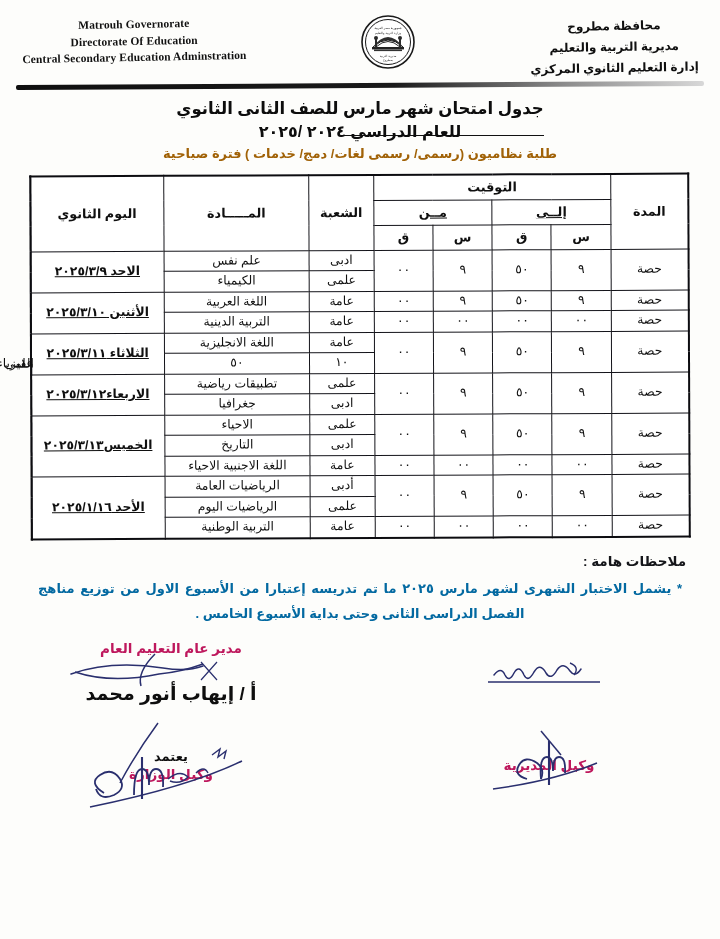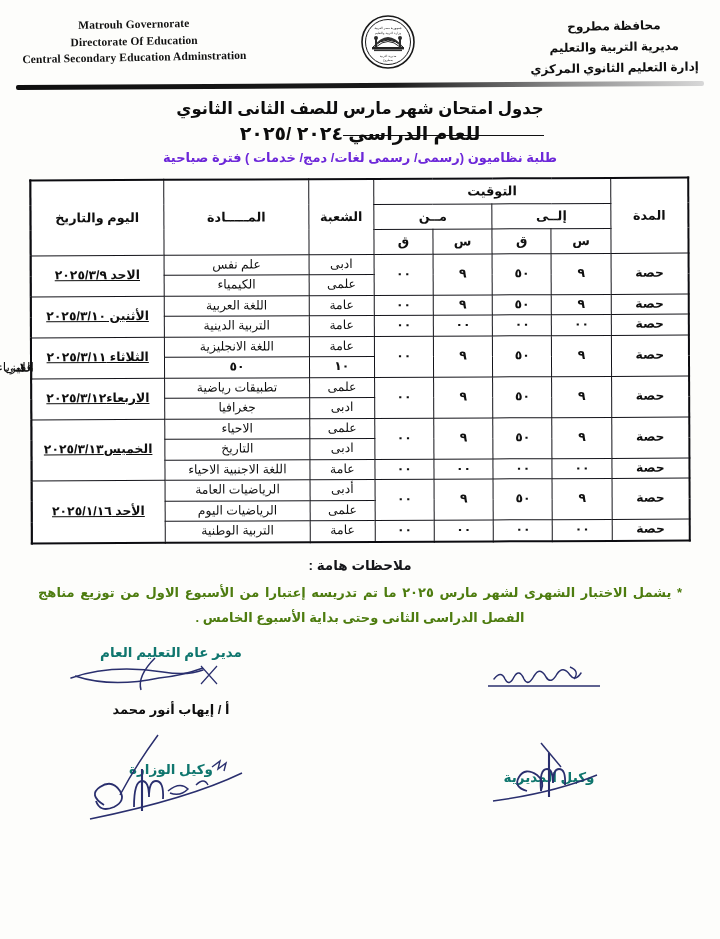--- a/index.html
+++ b/index.html
@@ -43,22 +43,22 @@
     transform: rotate(-.35deg);
   }
 
   
   .titles { text-align: center; margin-top: 11px; }
   .t1 {
     font-size: 16.5px; font-weight: bold; letter-spacing: .2px;
     color: #0d0d0d;
   }
   .t1 u { text-decoration: none; border-bottom: 1.6px solid #111; padding-bottom: 18px; }
-  .t2 { font-size: 19px; font-weight: bold; margin-top: 4px; color: #0d0d0d; }
-  .t3 { font-size: 13px; font-weight: bold; margin-top: 5px; color: #6d28d9; text-align: center; }
+  .t2 { font-size: 16px; font-weight: bold; margin-top: 4px; color: #0d0d0d; }
+  .t3 { font-size: 13px; font-weight: bold; margin-top: 5px; color: #a16207; text-align: center; }
 
   
   .table-wrap { margin: 13px 30px 0 30px; transform: rotate(-.25deg); }
   table.sched {
     width: 100%; border-collapse: collapse;
     table-layout: fixed;
     background: #fff;
   }
   table.sched th, table.sched td {
     border: 1.15px solid #14141a;
@@ -77,41 +77,41 @@
   table.sched { border: 2.2px solid #0c0c10; }
 
   .c-muda  { width: 12.6%; }
   .c-time  { width: 9.6%; }
   .c-shoba { width: 10.5%; }
   .c-mada  { width: 23.5%; }
   .c-date  { width: 21.6%; }
 
   .sub-head { font-size: 12.6px; font-weight: bold; }
   .tiny-head { font-size: 12.4px; font-weight: bold; }
-  .spread { letter-spacing: 3px; }
+  .spread { letter-spacing: 3px; text-decoration: underline; }
   .date-cell { font-weight: bold; font-size: 13px; text-decoration: underline; }
   .subject-cell { font-size: 12.6px; }
-  .num { font-size: 12.8px; letter-spacing: .4px; font-weight: bold; }
+  .num { font-size: 12.8px; letter-spacing: .4px; }
 
   
   .notes { margin: 14px 34px 0 34px; }
-  .notes-title { font-weight: bold; font-size: 13.5px; text-align: center; }
+  .notes-title { font-weight: bold; font-size: 13.5px; text-align: right; }
   .notes-body {
     margin-top: 7px; font-size: 13px; line-height: 1.95;
     text-align: justify; text-align-last: center;
-    font-weight: bold; color: #4d7c0f;
+    font-weight: bold; color: #0369a1;
     padding: 0 4px;
   }
 
   
   .sigs { margin-top: 14px; padding: 0 26px; }
   .sig-row { display: flex; justify-content: space-between; align-items: flex-start; }
   .sig-block { position: relative; text-align: center; width: 290px; }
-  .sig-title { font-weight: bold; font-size: 13.5px; color: #0f766e; }
-  .sig-name { font-weight: bold; font-size: 13px; color: #0e0e0e; margin-top: 42px; }
+  .sig-title { font-weight: bold; font-size: 13.5px; color: #be185d; }
+  .sig-name { font-weight: bold; font-size: 19px; color: #0e0e0e; margin-top: 26px; }
   .sig-approve { font-weight: bold; font-size: 13px; color: #0e0e0e; margin-bottom: 2px; }
   .ink { position: absolute; left: 0; right: 0; pointer-events: none; }
   .ink svg { display: block; margin: 0 auto; overflow: visible; }
   .sig-row-2 { margin-top: 44px; }
   .pad-top { padding-top: 8px; }
 </style>
 </head>
 <body>
 
 <div class="page">
@@ -174,21 +174,21 @@
         <col class="c-shoba">
           <col class="c-mada">
           <col class="c-date">
       </colgroup>
       <thead>
         <tr>
           <th rowspan="3">المدة</th>
           <th colspan="4">التوقيت</th>
           <th rowspan="3">الشعبة</th>
           <th rowspan="3">المـــــادة</th>
-          <th rowspan="3">اليوم والتاريخ</th>
+          <th rowspan="3">اليوم الثانوي</th>
         </tr>
         <tr>
           <th colspan="2" class="sub-head spread">إلــى</th>
           <th colspan="2" class="sub-head spread">مــن</th>
         </tr>
         <tr class="hdr-bottom">
           <th class="tiny-head">س</th>
           <th class="tiny-head">ق</th>
           <th class="tiny-head">س</th>
           <th class="tiny-head">ق</th>
@@ -353,20 +353,21 @@
             <path d="M92 2 L112 26" fill="none" stroke="#2a2f6e" stroke-width="1.5"></path>
             <path d="M78 50 q-14 -4 -8 -14 q6 -10 18 -2 q8 6 4 16" fill="none" stroke="#2a2f6e" stroke-width="1.8"></path>
             <path d="M92 50 q-2 -22 6 -22 q6 0 6 14 q0 -14 6 -14 q7 0 6 16" fill="none" stroke="#2a2f6e" stroke-width="1.8"></path>
             <path d="M100 12 L100 56" fill="none" stroke="#2a2f6e" stroke-width="2.1"></path>
             <path d="M44 60 q60 -8 104 -26" fill="none" stroke="#2a2f6e" stroke-width="1.4"></path>
           </svg>
         </div>
       </div>
 
       <div class="sig-block">
+        <div class="sig-approve">يعتمد</div>
         <div class="sig-title">وكيل الوزارة</div>
         <div class="ink" style="top:-26px">
           <svg width="250" height="92" viewBox="0 0 250 92">
             <path d="M112 0 q-22 30 -38 60" fill="none" stroke="#2a2f6e" stroke-width="1.5"></path>
             <path d="M44 84 q98 -20 152 -46" fill="none" stroke="#2a2f6e" stroke-width="1.5"></path>
             <path d="M58 70 q-16 -10 -4 -18 q12 -8 20 4 q6 10 -6 16 q-14 6 -18 -6" fill="none" stroke="#2a2f6e" stroke-width="1.8"></path>
             <path d="M88 72 q0 -26 8 -26 q7 0 7 16 q0 -16 7 -16 q8 0 7 18" fill="none" stroke="#2a2f6e" stroke-width="1.8"></path>
             <path d="M96 34 L96 76" fill="none" stroke="#2a2f6e" stroke-width="2.1"></path>
             <path d="M122 56 q12 -10 20 -2 q-8 8 -18 4" fill="none" stroke="#2a2f6e" stroke-width="1.5"></path>
             <path d="M150 50 q8 -8 12 0" fill="none" stroke="#2a2f6e" stroke-width="1.4"></path>

